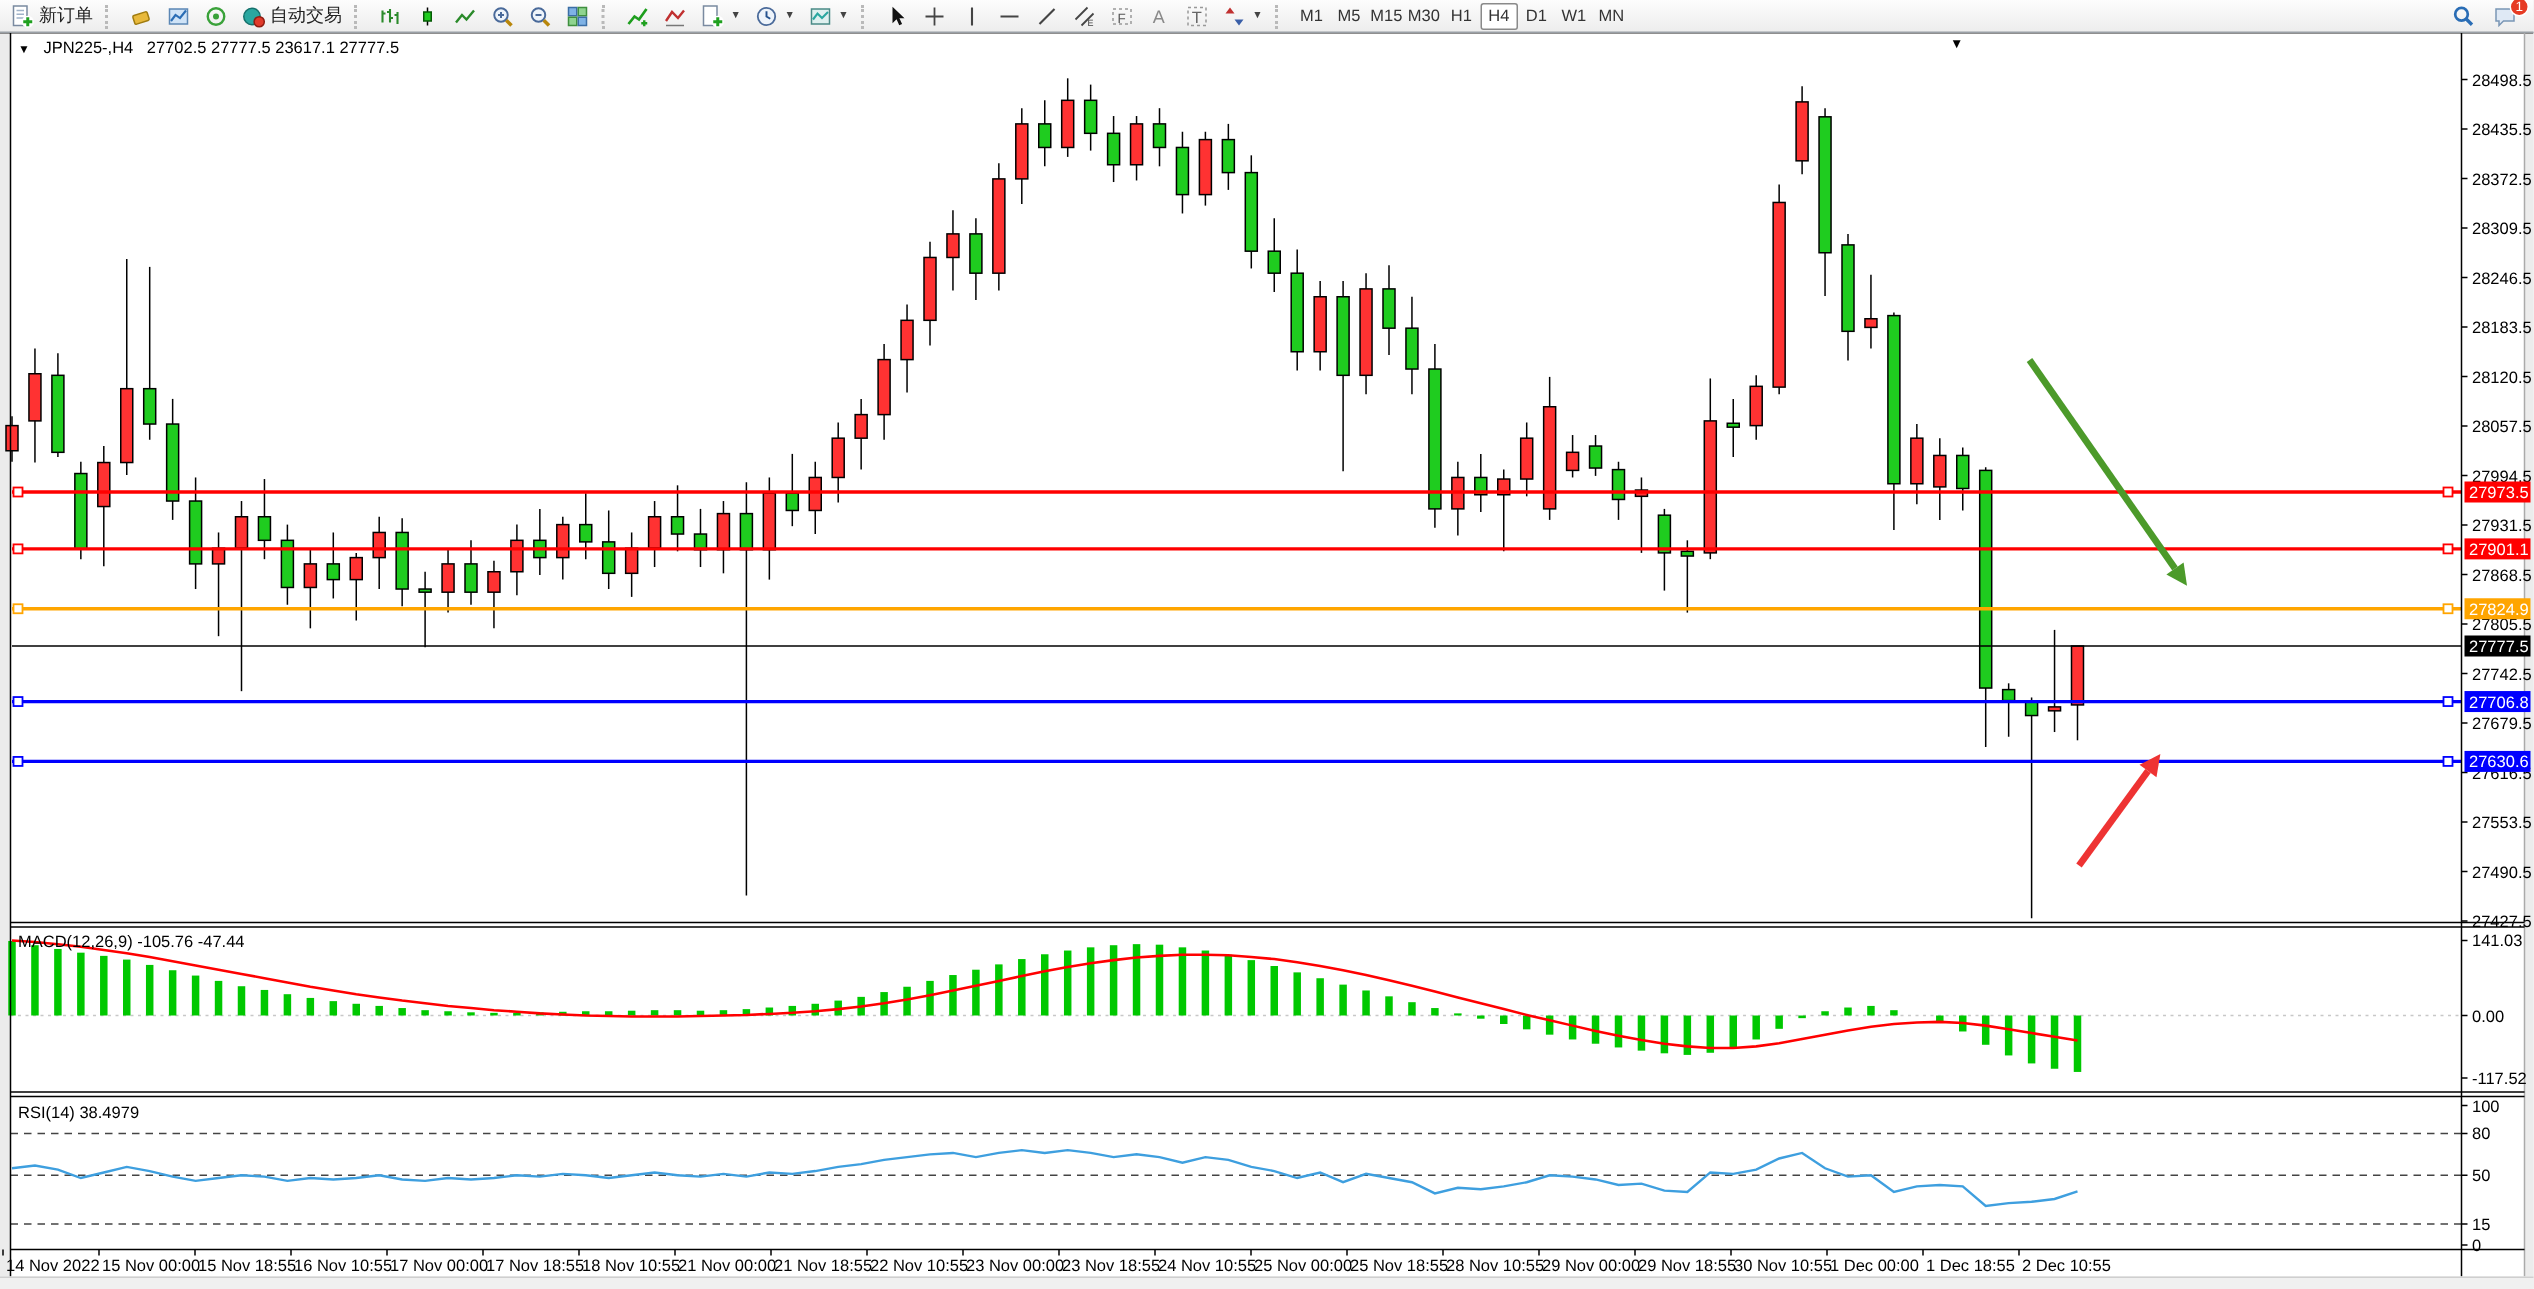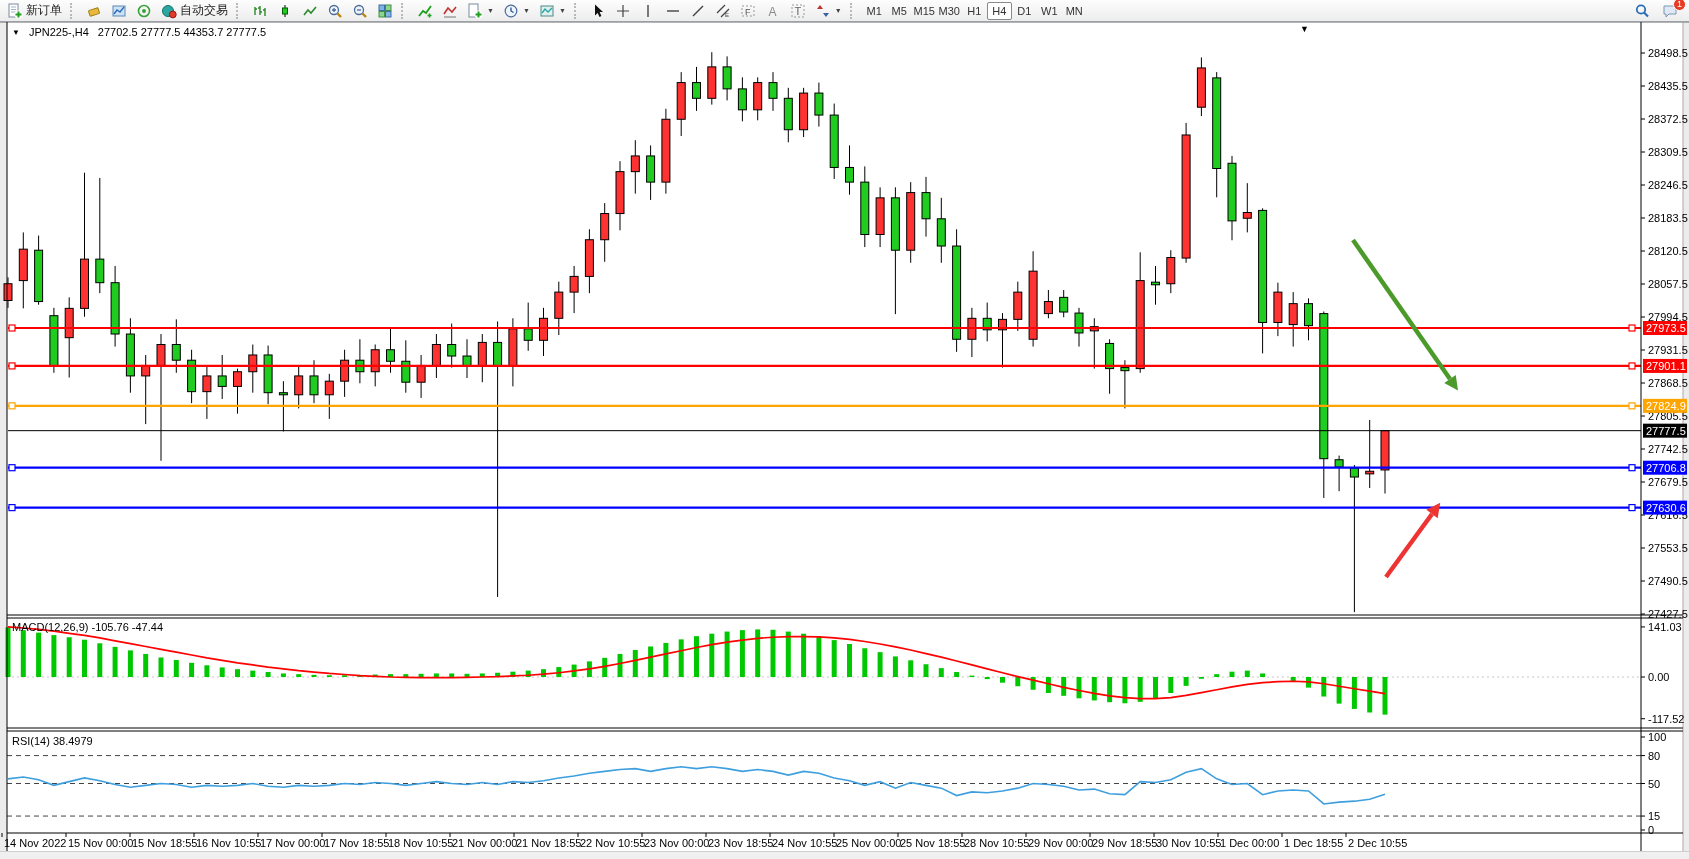--- a/index.html
+++ b/index.html
@@ -217,21 +217,21 @@
           <path d="M2 3h12v8H7l-3 3v-3H2z" fill="#dfe9f5" stroke="#7a96b5"></path>
         </svg>
       <span id="badge">1</span>
     </div>
   </div>
 </div>
 
 <div id="title-row">
   <span id="title-caret">▼</span>
   <span>JPN225-,H4</span>
-  <span>27702.5 27777.5 44353.7 27777.5</span>
+  <span>27702.5 27777.5 23617.1 27777.5</span>
 </div>
 <div id="chart-menu-caret">▼</div>
 
 <svg id="chart-svg" width="1689" height="859" viewBox="0 0 1689 859">
     <rect x="7" y="22" width="1676" height="829" fill="#ffffff"></rect>
     <g>
       <line x1="8" y1="277.452585" x2="8" y2="307.833565" stroke="#000" stroke-width="1"></line>
       <rect x="4" y="283.73830499999997" width="8" height="16.761920000000032" fill="#FF3232" stroke="#000" stroke-width="1"></rect>
       <line x1="23.3" y1="232.404925" x2="23.3" y2="308.357375" stroke="#000" stroke-width="1"></line>
       <rect x="19.3" y="249.166845" width="8" height="31.428600000000046" fill="#FF3232" stroke="#000" stroke-width="1"></rect>

